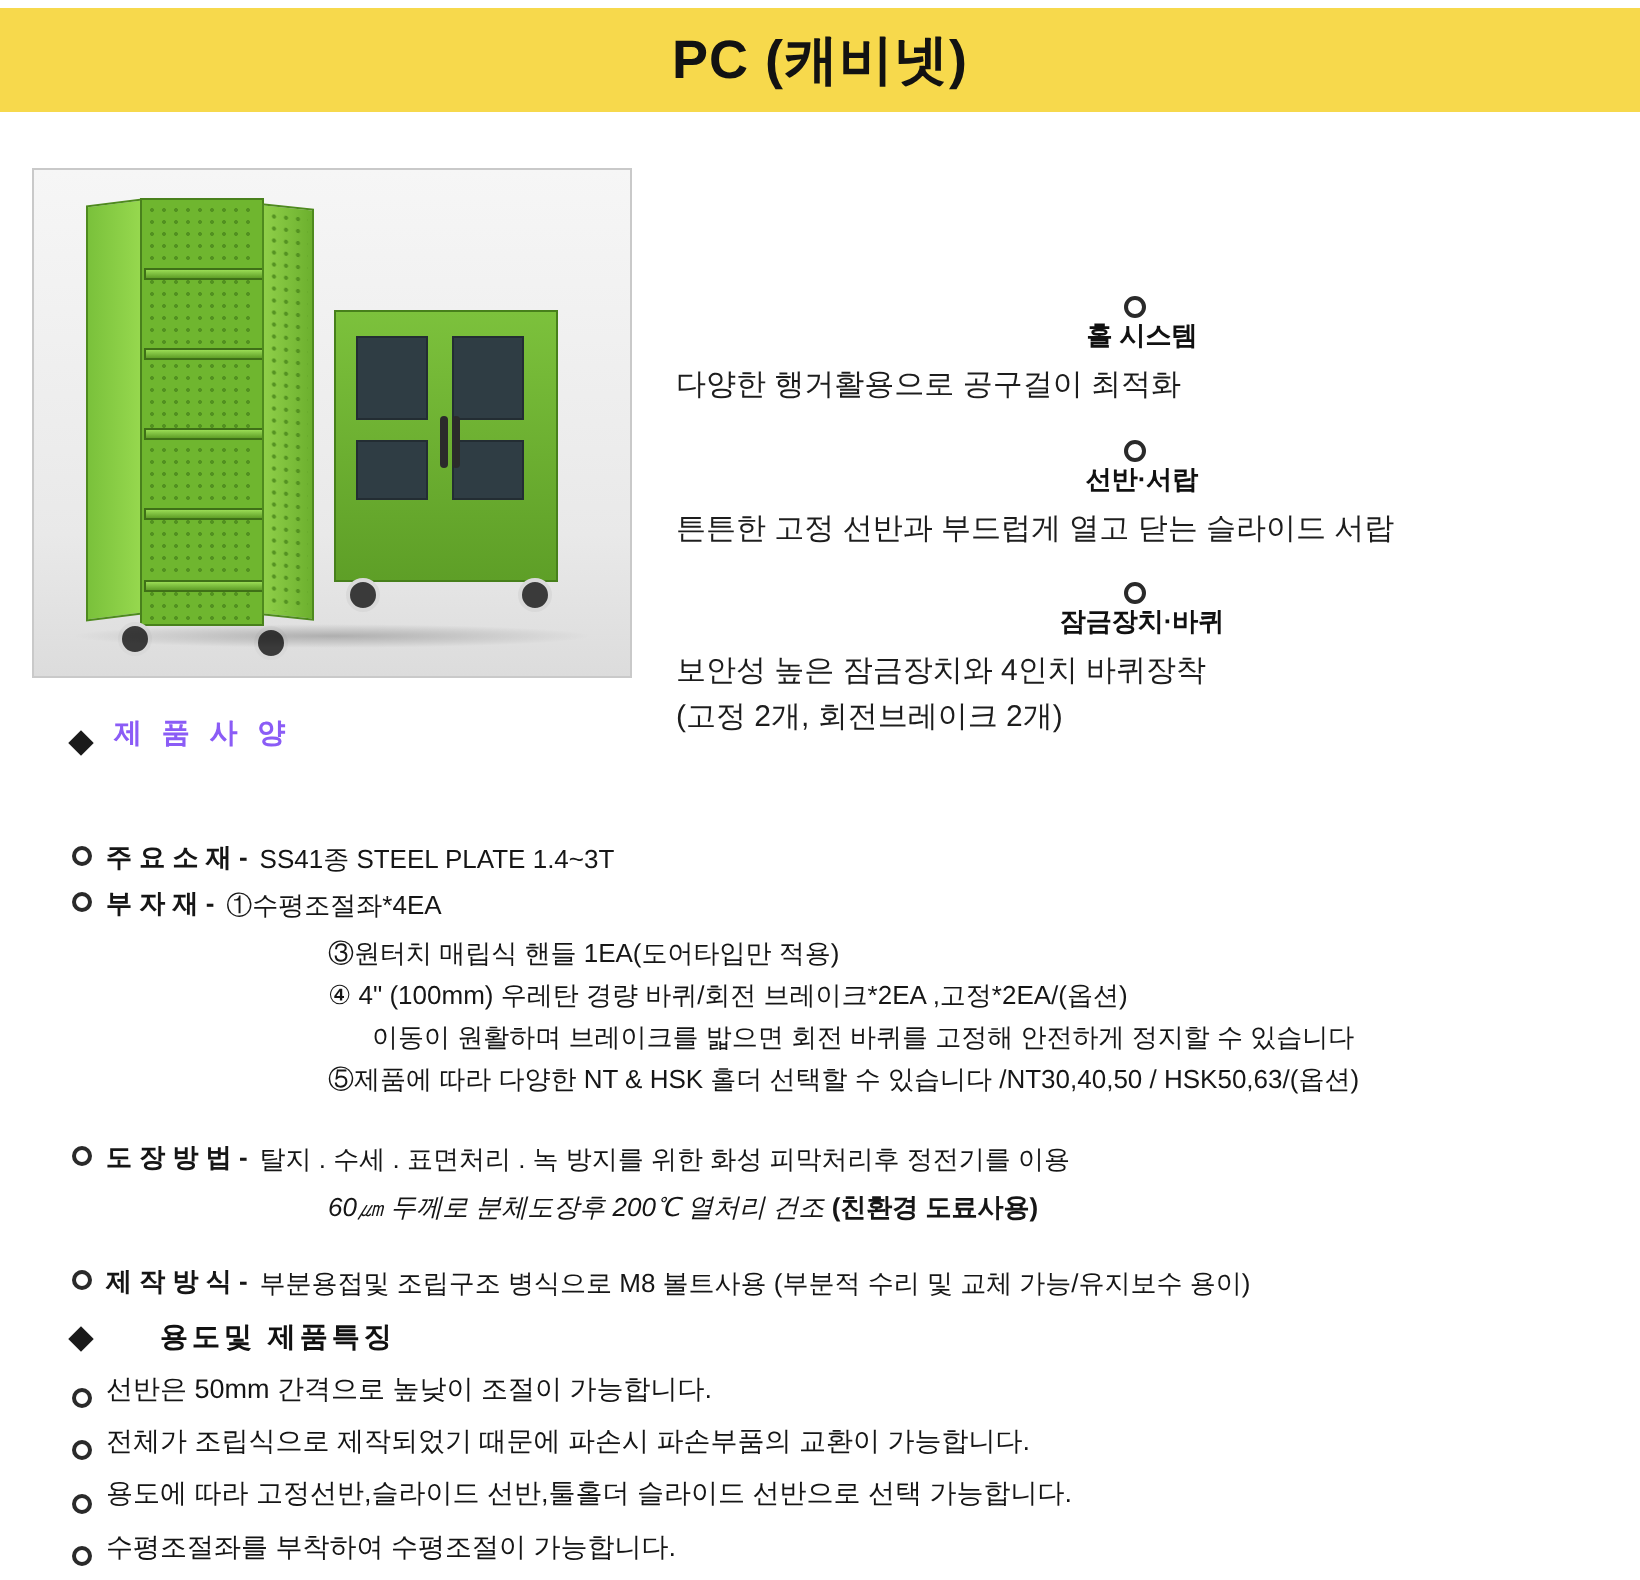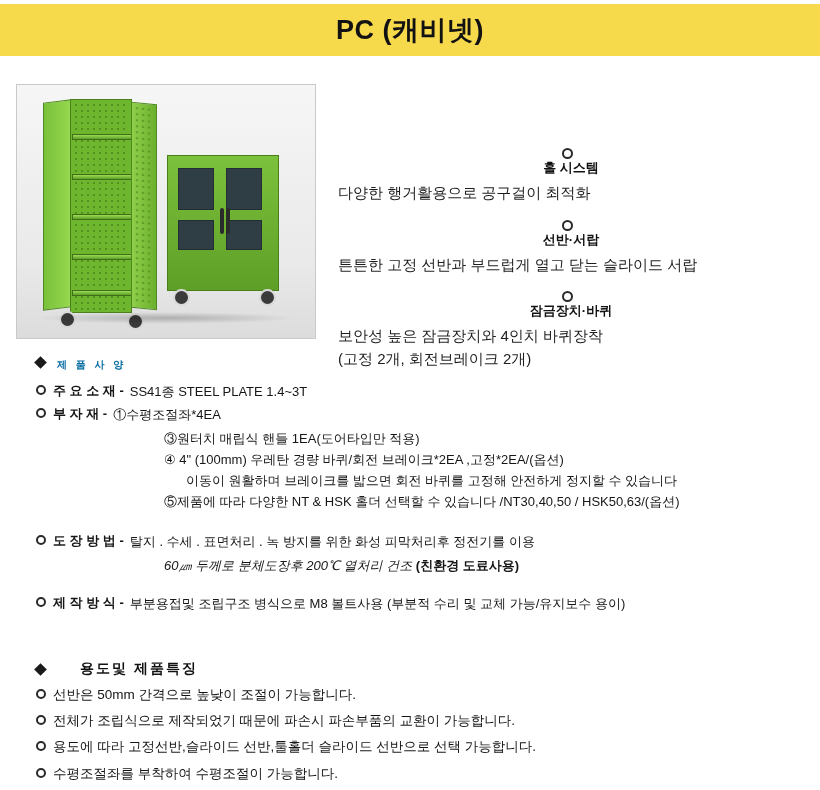--- a/index.html
+++ b/index.html
@@ -194,40 +194,40 @@
     font-size: 15px;
     color: #1d1d1d;
     line-height: 1.5;
   }
 
   
   .spec-title {
     position: absolute;
     left: 36px;
     top: 358px;
-    font-size: 10px;
+    font-size: 14px;
     font-weight: bold;
     letter-spacing: 3px;
-    color: #0369a1;
-    display: flex;
-    align-items: flex-start;
+    color: #8b5cf6;
+    display: flex;
+    align-items: flex-end;
   }
   .diamond {
     display: inline-block;
     width: 9px;
     height: 9px;
     background: #1a1a1a;
     transform: rotate(45deg);
     margin-right: 12px;
   }
 
   .spec-list {
     position: absolute;
     left: 36px;
-    top: 382px;
+    top: 420px;
     width: 752px;
     font-size: 13px;
     color: #161616;
   }
   .spec-row {
     display: flex;
     align-items: flex-start;
     margin-bottom: 3px;
   }
   .spec-label {
@@ -288,21 +288,21 @@
   .usage-list {
     position: absolute;
     left: 36px;
     top: 686px;
     width: 760px;
     font-size: 13.5px;
     color: #151515;
   }
   .usage-item {
     display: flex;
-    align-items: flex-start;
+    align-items: flex-end;
     margin-bottom: 8px;
     line-height: 1.35;
   }
   .usage-item .ring-sm { margin-top: 3px; }
 </style>
 </head>
 <body>
 
 <div class="page">
 

